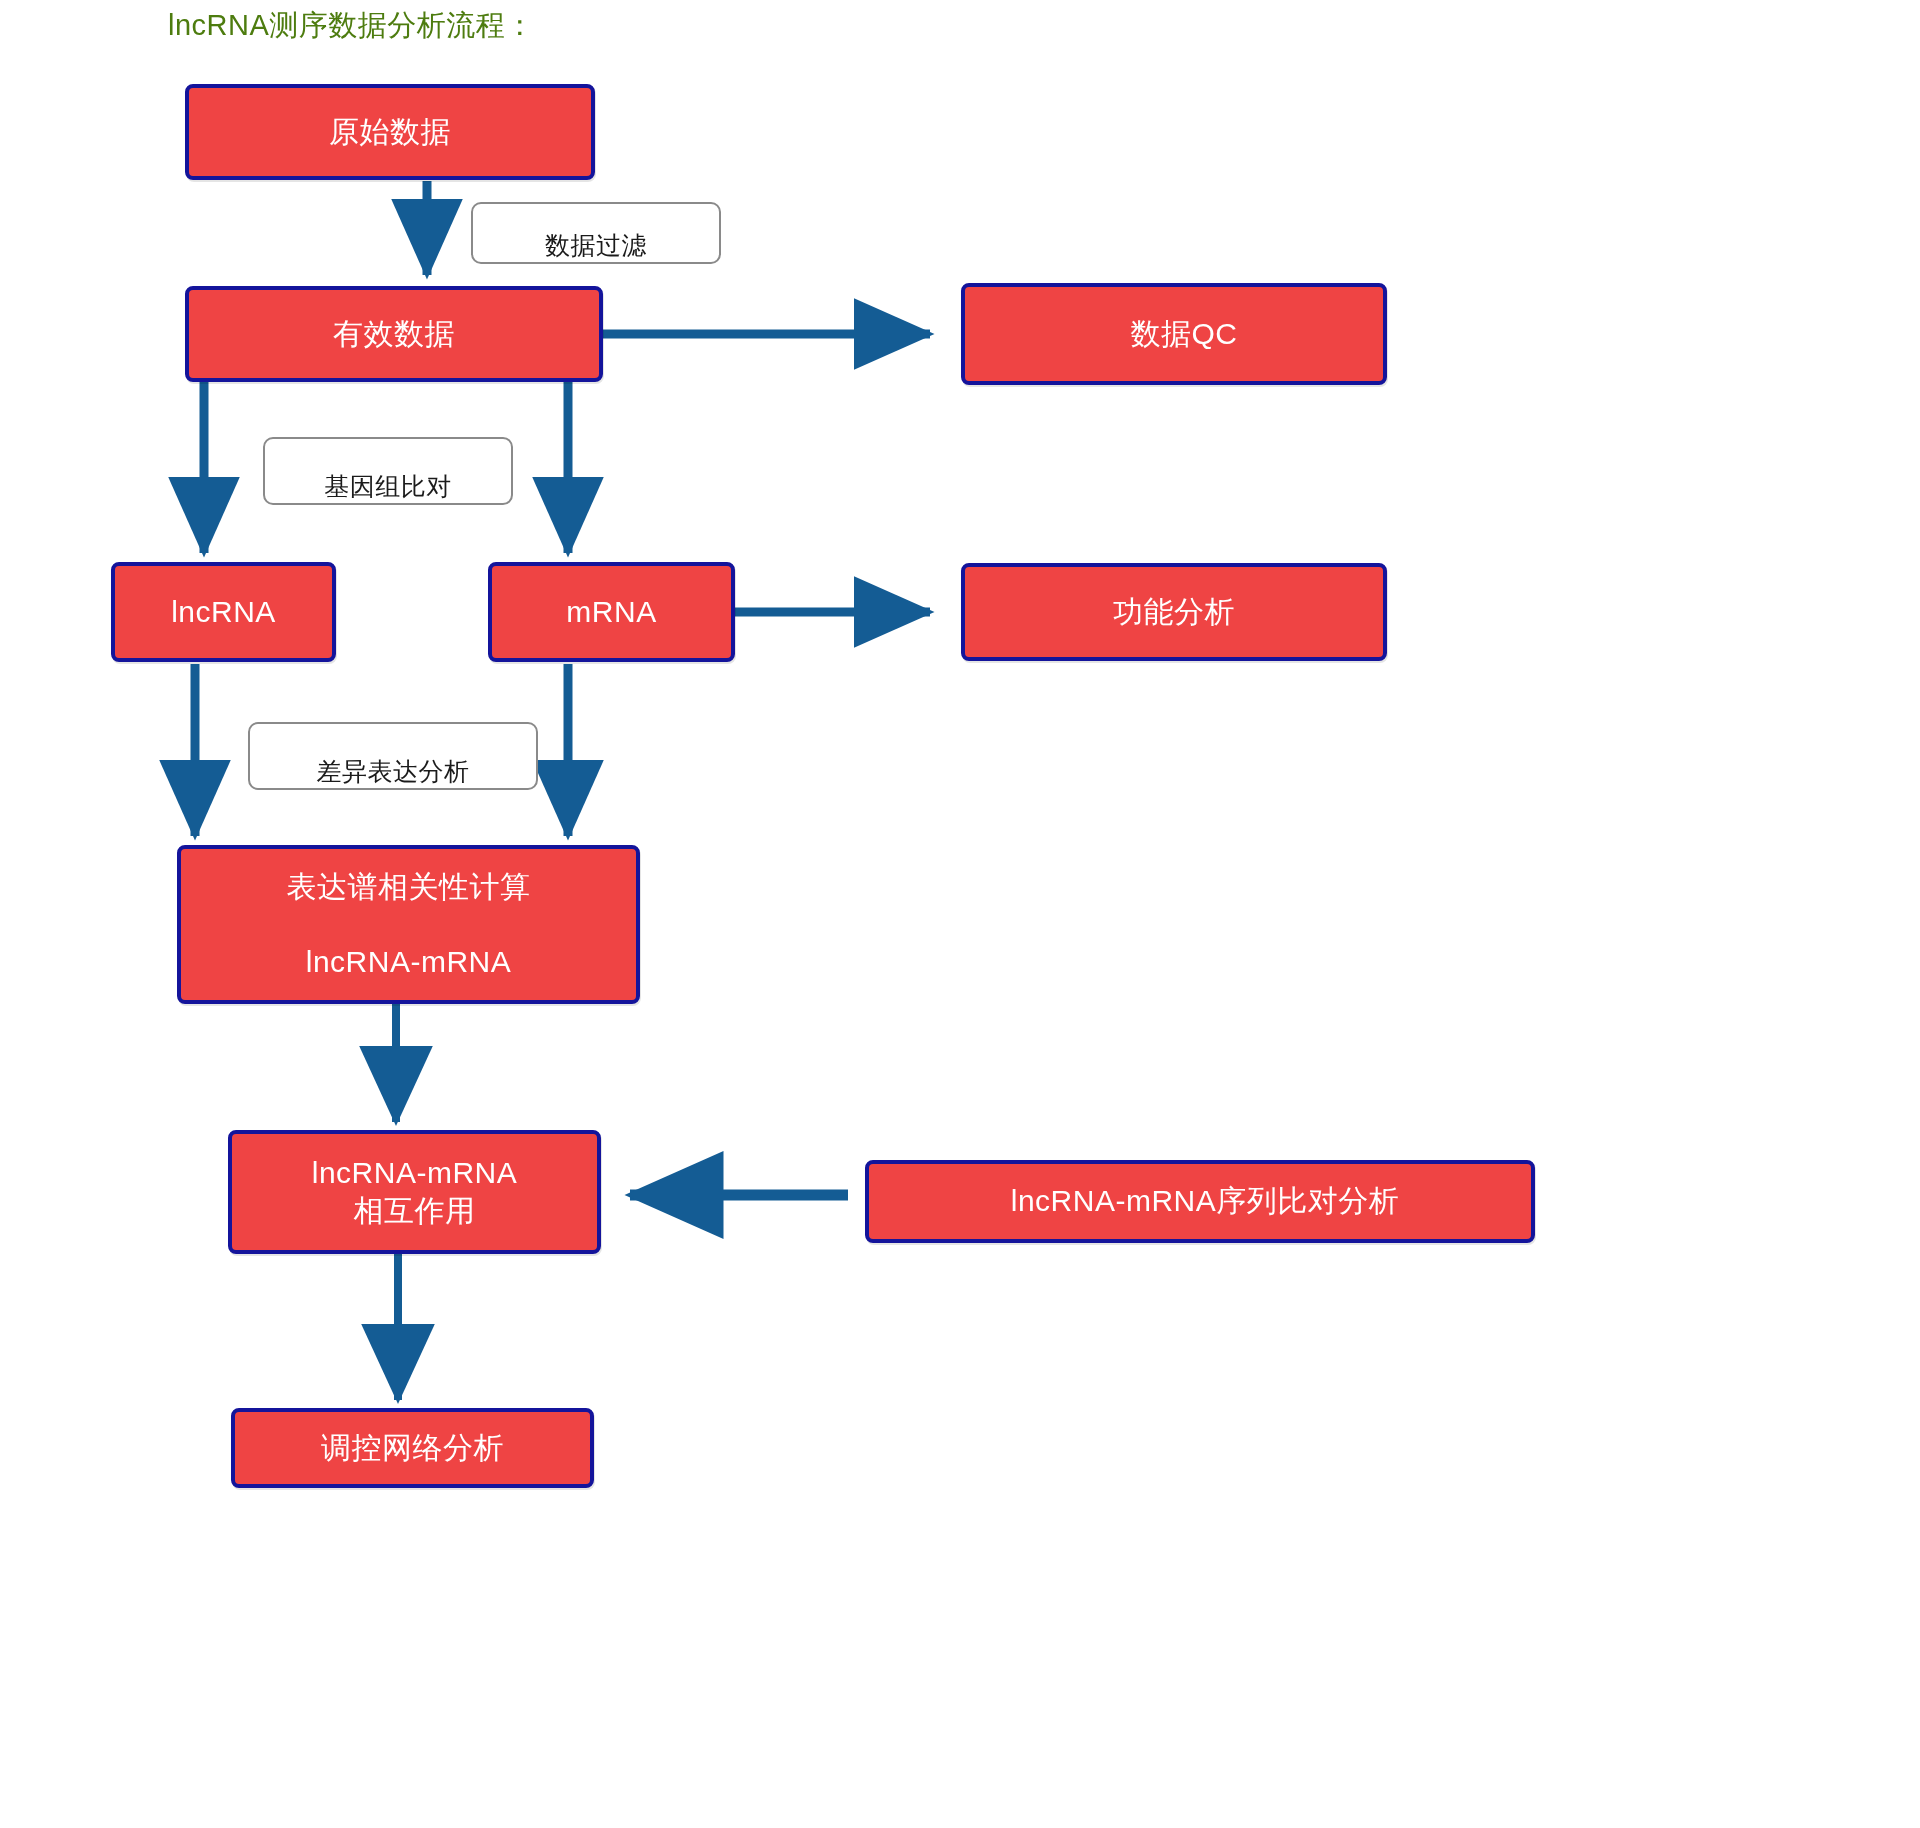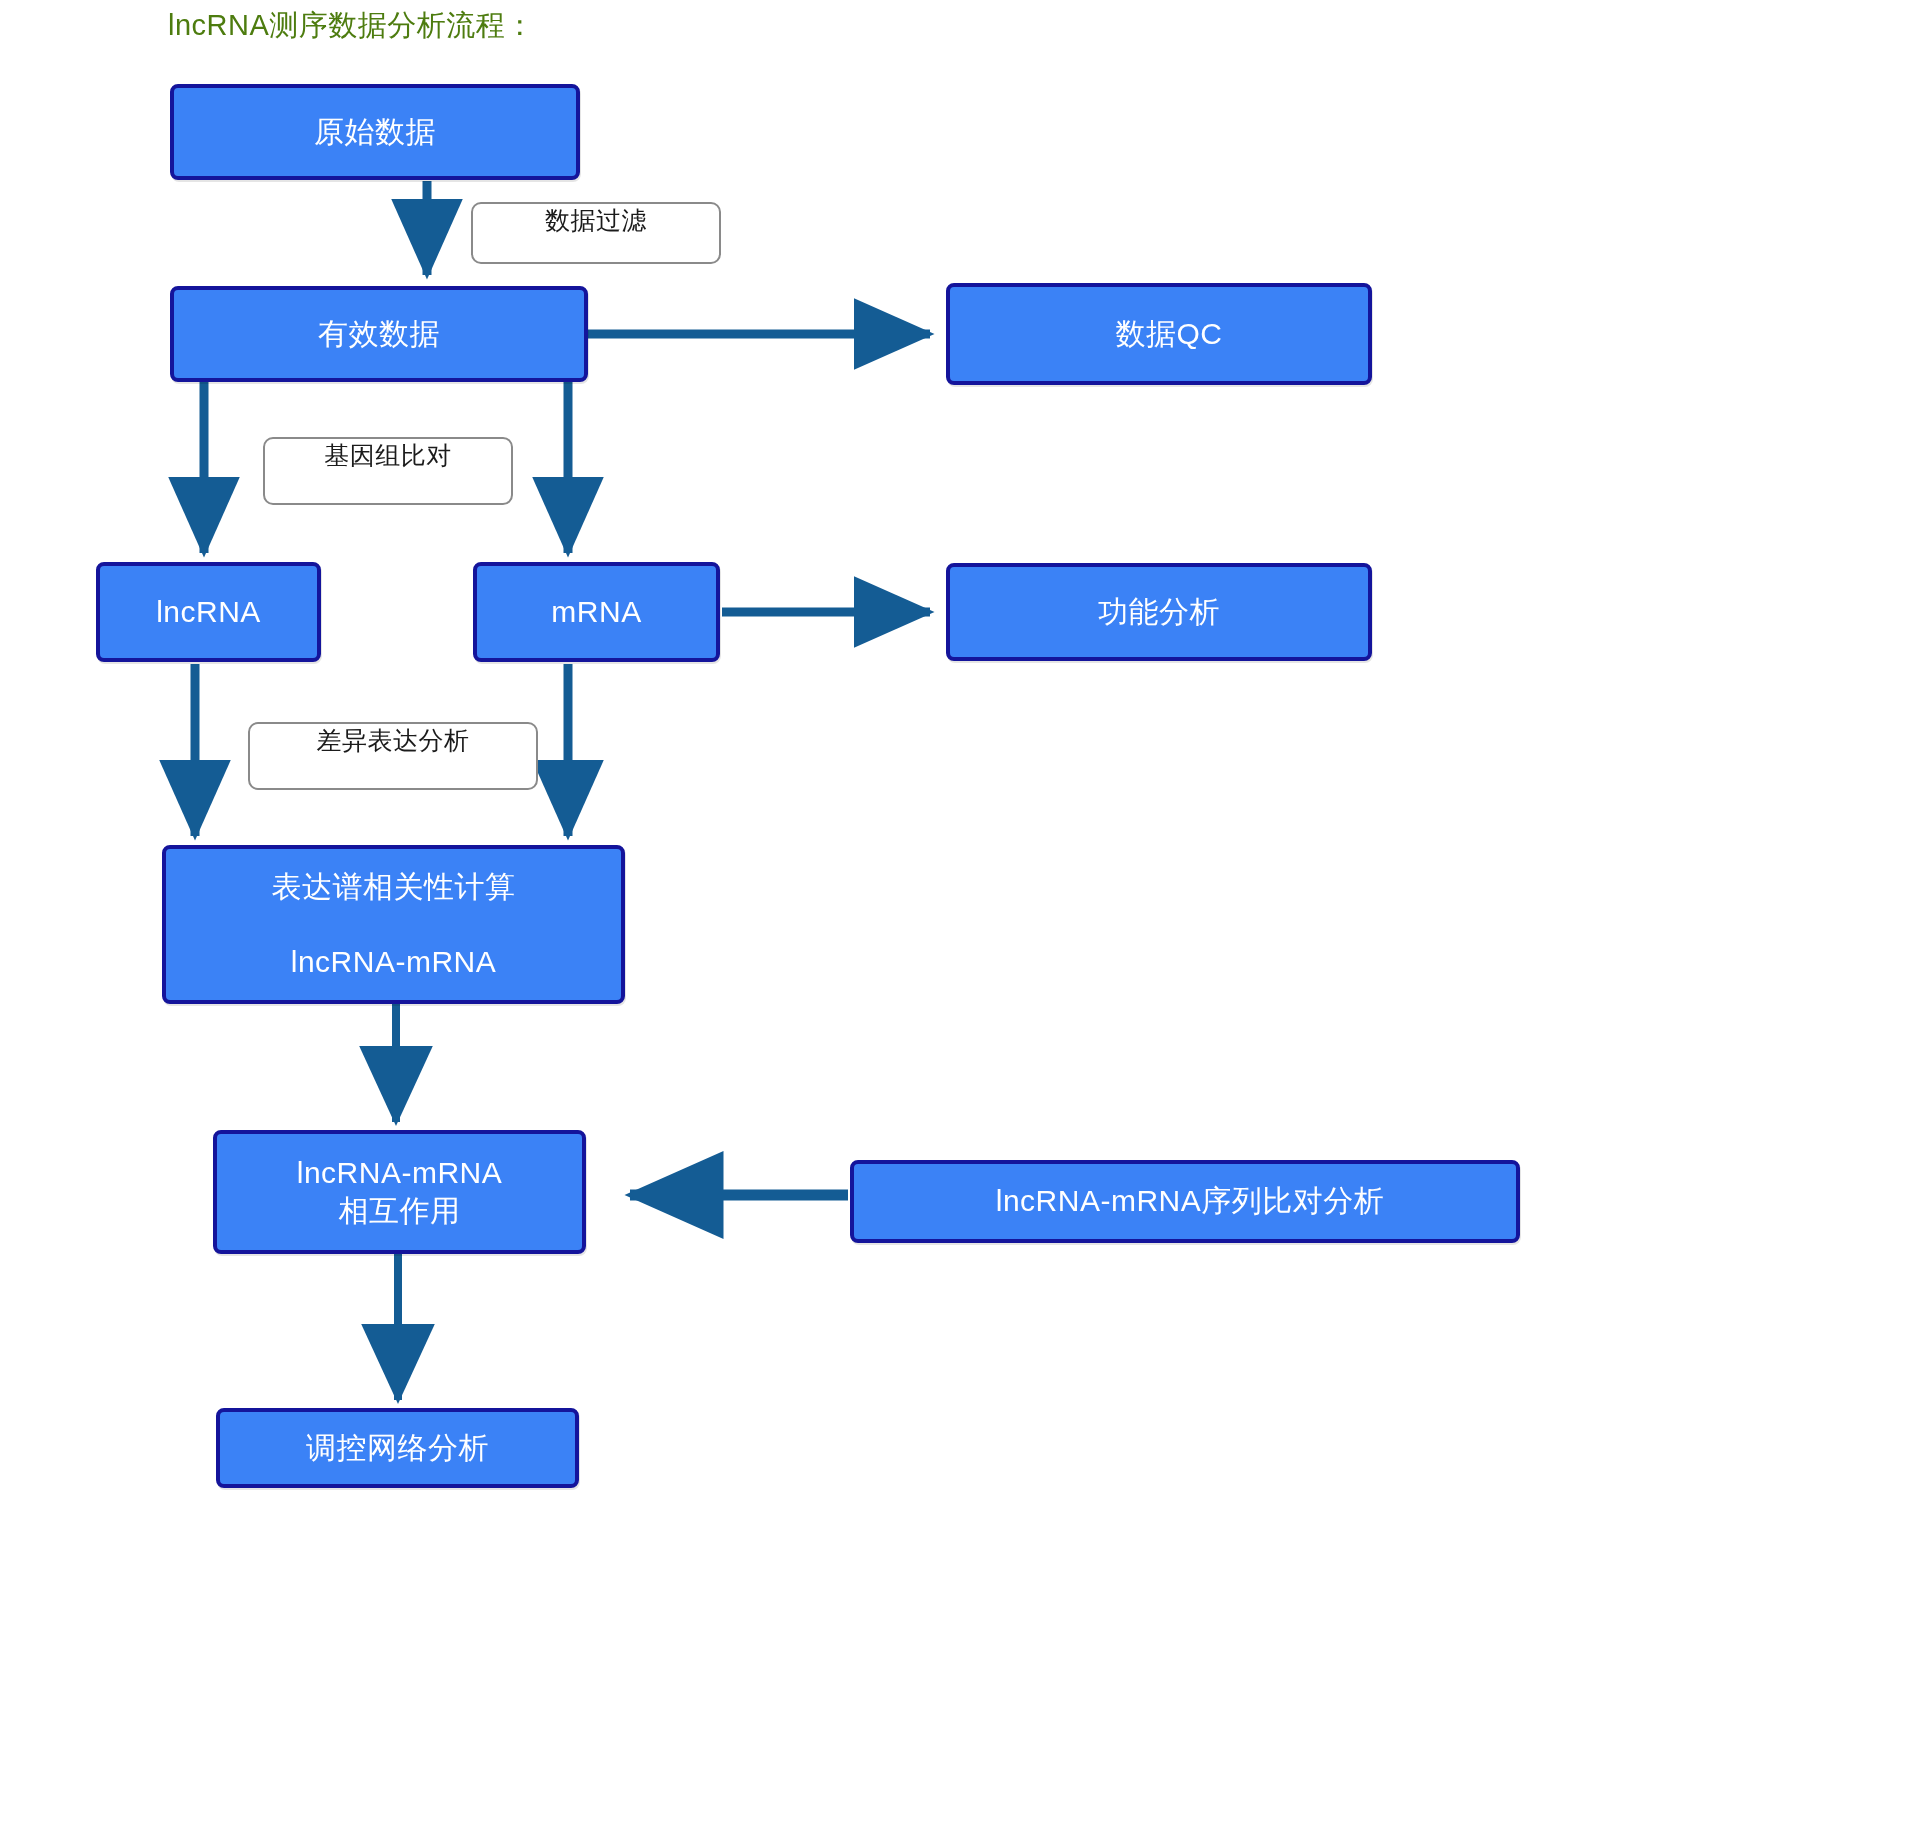--- a/index.html
+++ b/index.html
@@ -33,44 +33,45 @@
   svg.flow-canvas {
     position: absolute;
     left: 0;
     top: 0;
     width: 1920px;
     height: 1828px;
   }
   .node-box {
     position: absolute;
     box-sizing: border-box;
-    background: #3b82f6;
+    background: #ef4444;
     border: 4px solid #14149B;
     border-radius: 8px;
     display: flex;
     align-items: center;
     justify-content: center;
     color: #ffffff;
     font-size: 30px;
     line-height: 1.28;
     text-align: center;
     letter-spacing: 0.5px;
     box-shadow: 1px 2px 0 rgba(0,0,0,0.10);
+    margin-left: 15px;
   }
   .node-box .node-line {
     display: block;
   }
   .edge-label {
     position: absolute;
     box-sizing: border-box;
     background: #ffffff;
     border: 2px solid #8A8A8A;
     border-radius: 10px;
     display: flex;
-    align-items: flex-start;
+    align-items: flex-end;
     justify-content: center;
     color: #1b1b1b;
     font-size: 25px;
     letter-spacing: 0.5px;
     white-space: nowrap;
   }
 </style>
 </head>
 <body>
 

